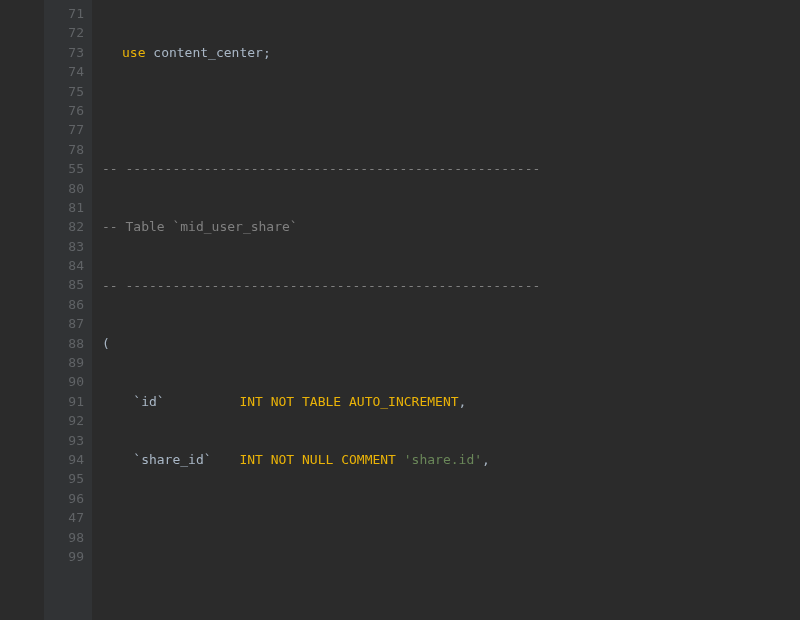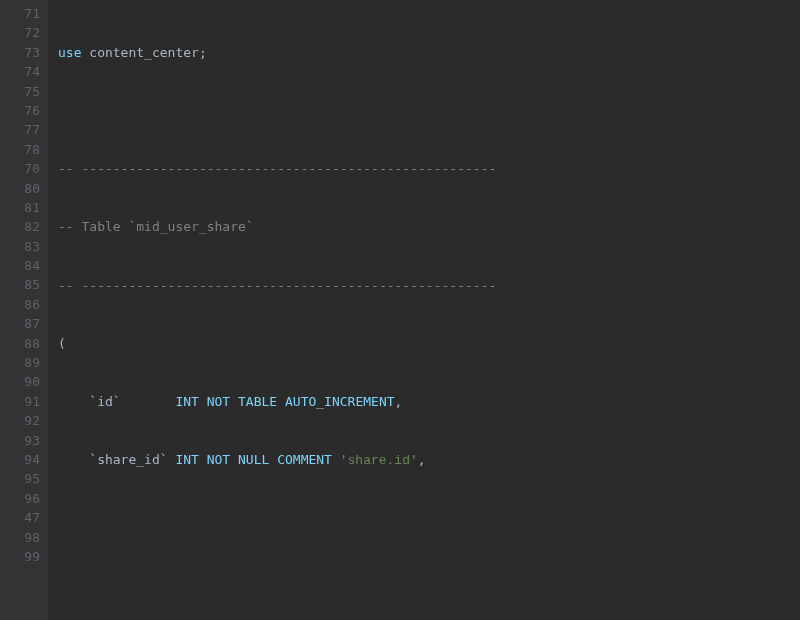--- a/index.html
+++ b/index.html
@@ -18,50 +18,51 @@
     height: 100%;
   }
   .gutter {
     background: #313335;
     color: #606366;
     text-align: right;
     padding: 4px 8px 4px 12px;
     user-select: none;
     flex-shrink: 0;
     width: 48px;
+    margin-left: 44px;
   }
   .gutter-line {
     height: 19.4px;
   }
   .code {
     padding: 4px 0 4px 10px;
     white-space: pre;
     flex: 1;
   }
   .code-line {
     height: 19.4px;
   }
-  .kw { color: #7dd3fc; }
-  .str { color: #6a8759; font-family: Liberation Mono, monospace; }
+  .kw { color: #eab308; margin-left: 20px; }
+  .str { color: #6a8759; }
   .cmt { color: #808080; }
 </style>
 </head>
 <body>
 
 <div class="editor">
   <div class="gutter">
       <div class="gutter-line">71</div>
       <div class="gutter-line">72</div>
       <div class="gutter-line">73</div>
       <div class="gutter-line">74</div>
       <div class="gutter-line">75</div>
       <div class="gutter-line">76</div>
       <div class="gutter-line">77</div>
       <div class="gutter-line">78</div>
-      <div class="gutter-line">70</div>
+      <div class="gutter-line">55</div>
       <div class="gutter-line">80</div>
       <div class="gutter-line">81</div>
       <div class="gutter-line">82</div>
       <div class="gutter-line">83</div>
       <div class="gutter-line">84</div>
       <div class="gutter-line">85</div>
       <div class="gutter-line">86</div>
       <div class="gutter-line">87</div>
       <div class="gutter-line">88</div>
       <div class="gutter-line">89</div>

